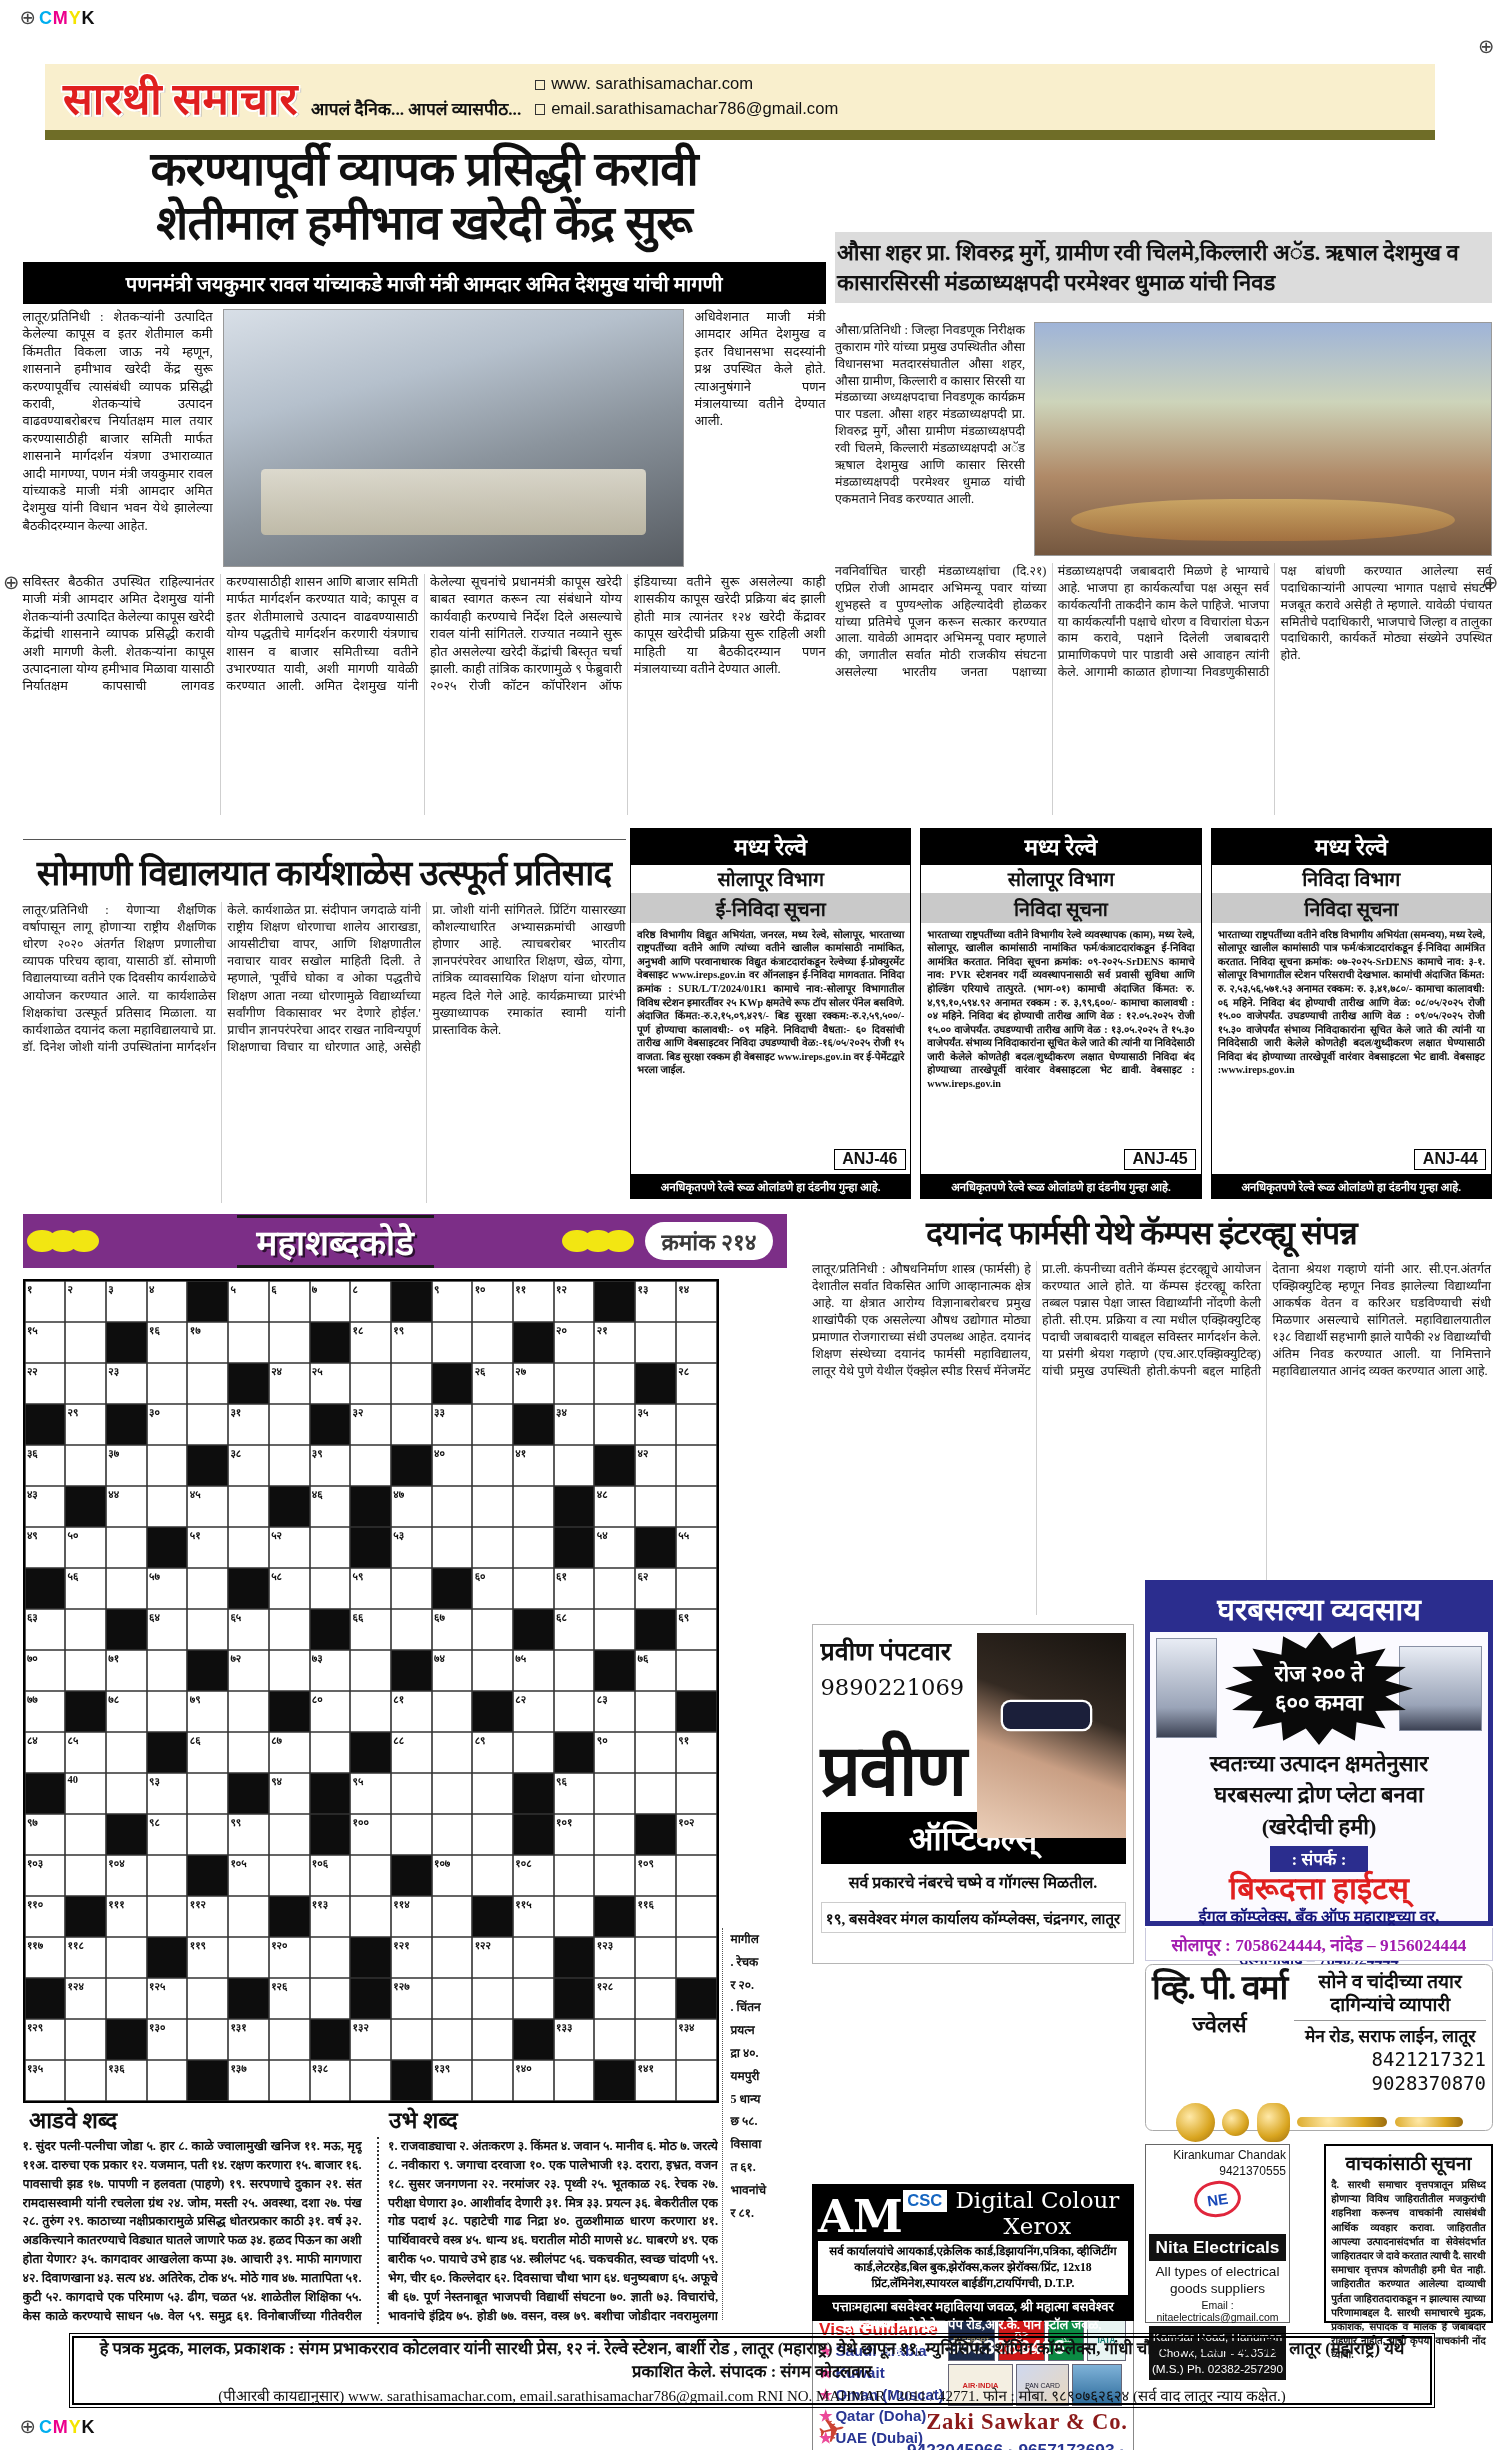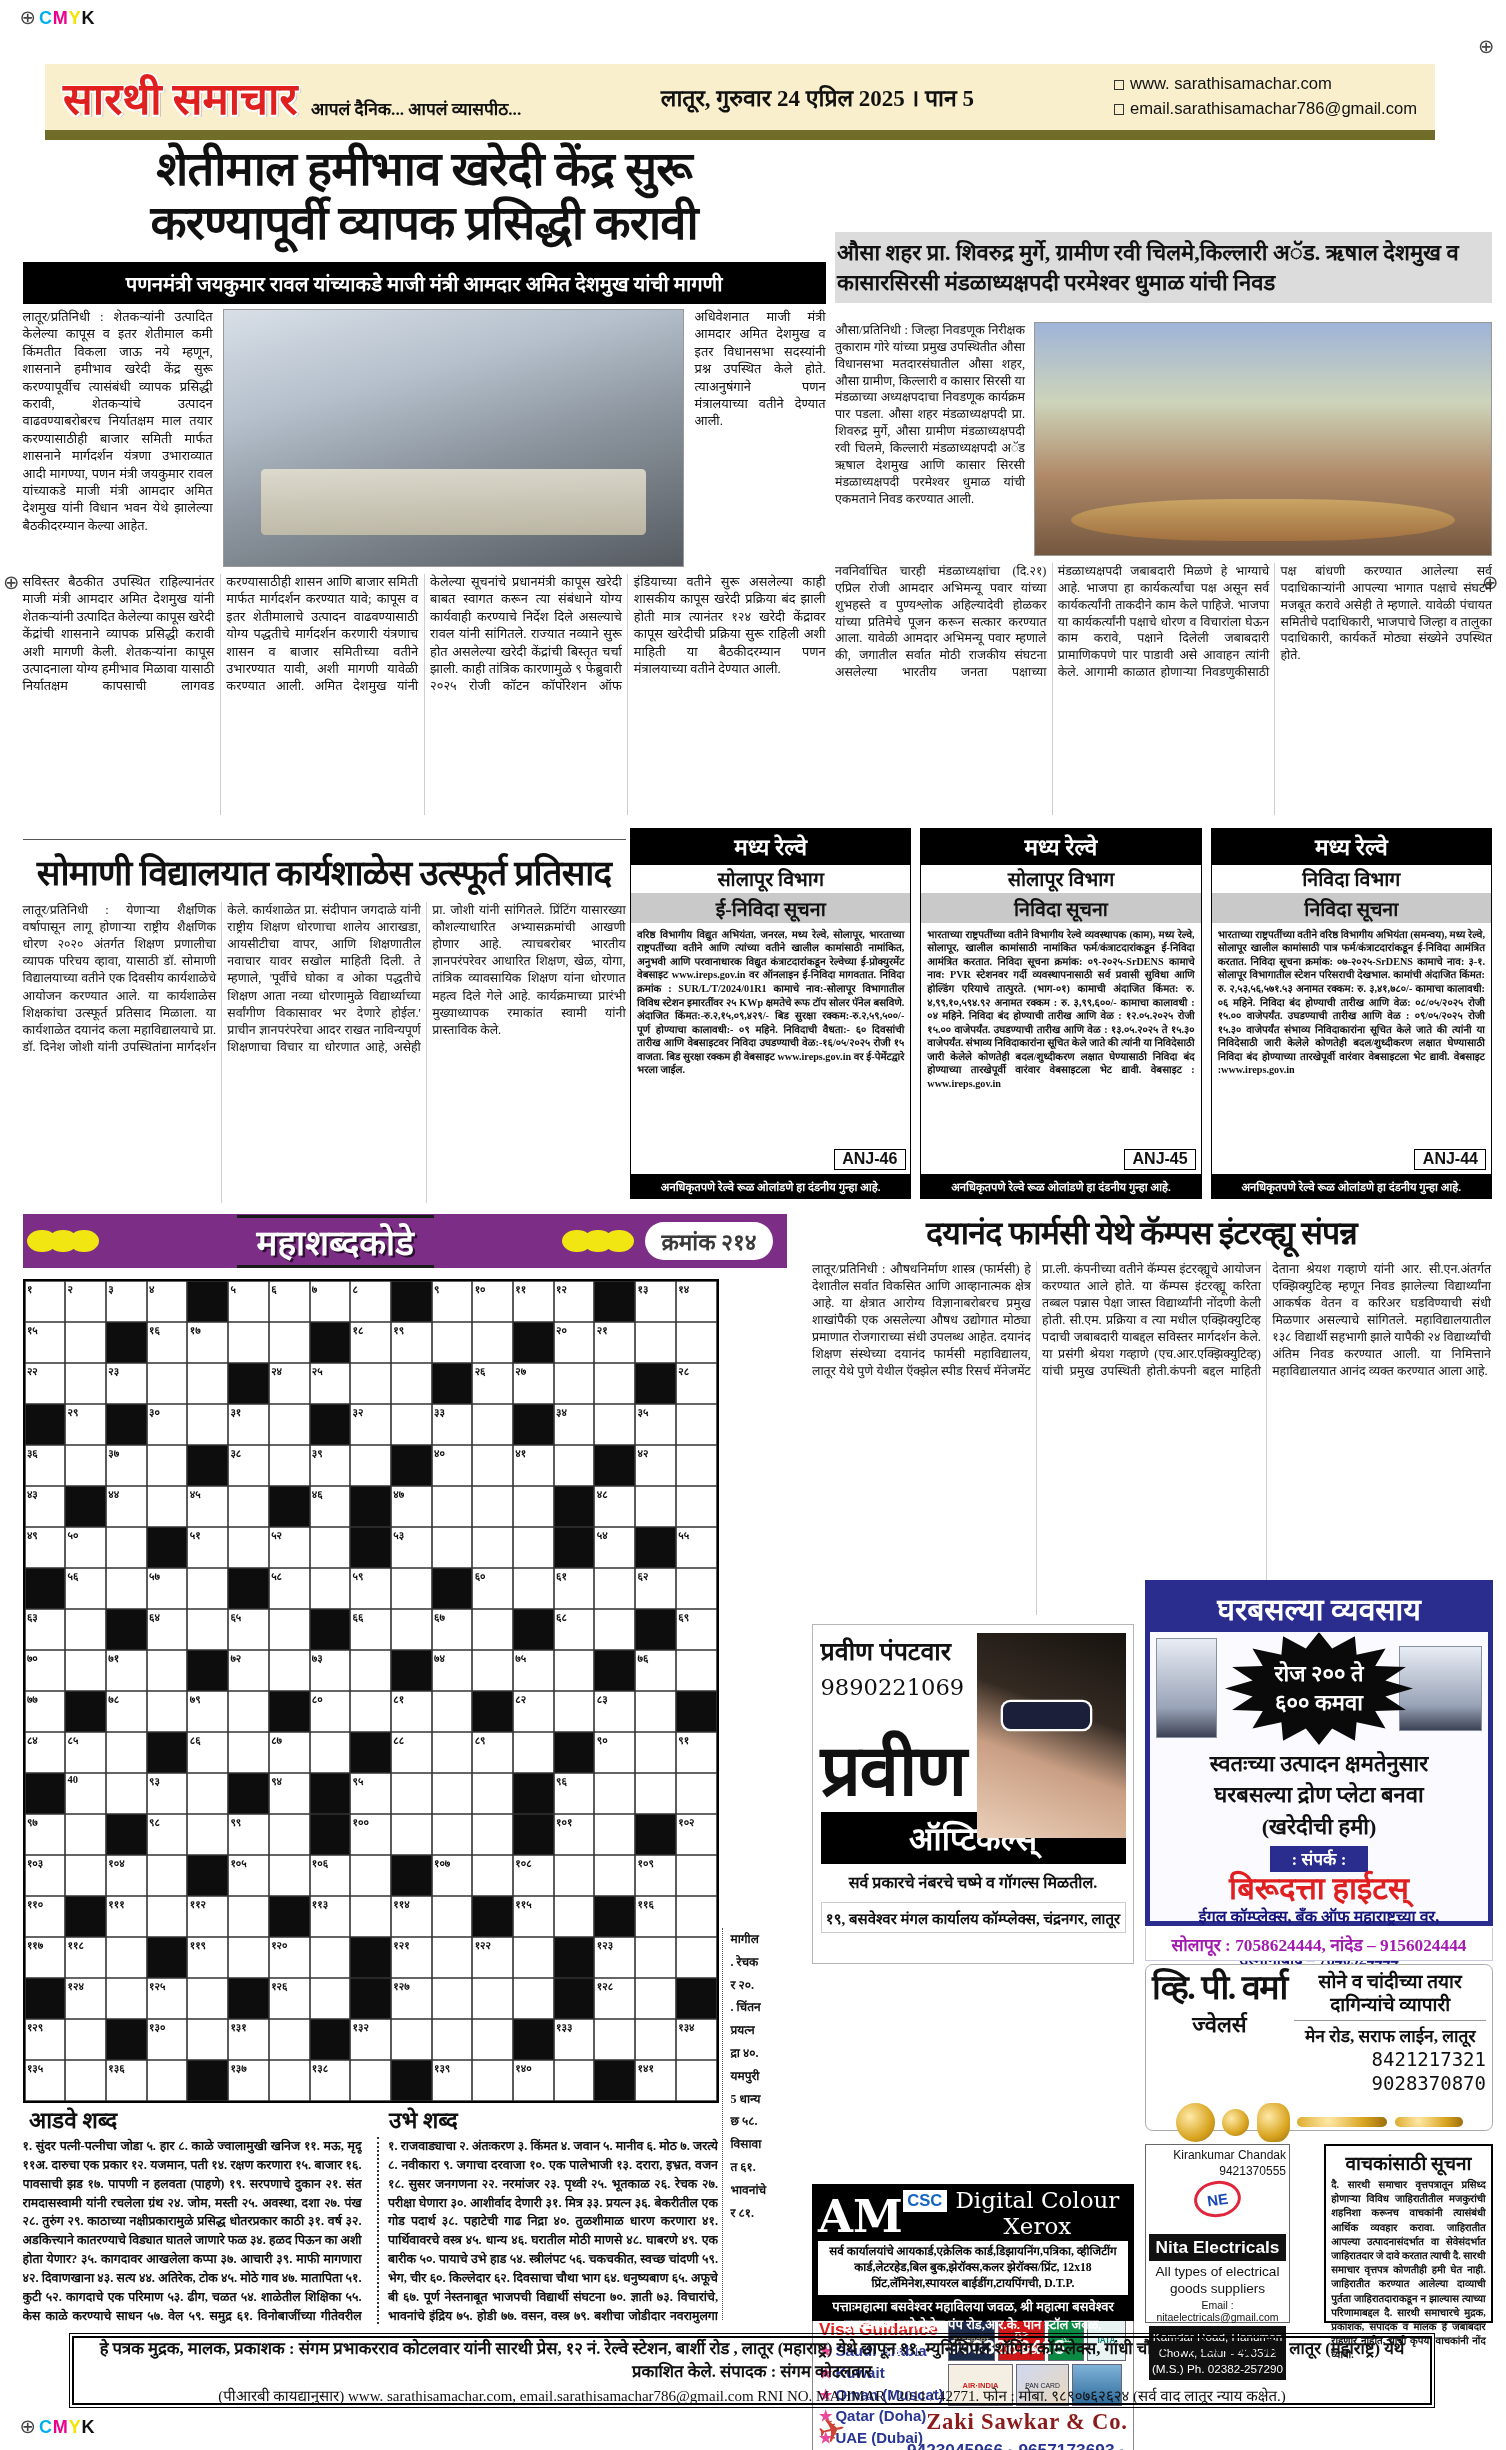--- a/index.html
+++ b/index.html
@@ -176,31 +176,30 @@
     <span class="reg">⊕</span>
     <span class="cmyk"><span class="c">C</span><span class="m">M</span><span class="y">Y</span><span class="k">K</span></span>
   </div>
   <div class="abs reg" style="left:1478px;top:35px;">⊕</div>
   <div class="abs reg" style="left:3px;top:571px;">⊕</div>
   <div class="abs reg" style="left:1482px;top:571px;">⊕</div>
 
   <div class="abs masthead">
     <span class="mast-title">सारथी समाचार</span>
     <span class="mast-tag">आपलं दैनिक... आपलं व्यासपीठ...</span>
-    <span class="mast-date">लातूर, गुरुवार 24 एप्रिल 2025 । पान 5</span>
     <span class="mast-contact">
       <span><span class="sq"></span><span>www. sarathisamachar.com</span></span><br>
       <span><span class="sq"></span><span>email.sarathisamachar786@gmail.com</span></span>
     </span>
   </div>
   <div class="abs olivebar"></div>
 
   <div class="abs lead-h">
-    <div>शेतीमाल हमीभाव खरेदी केंद्र सुरू</div>
-      <div>करण्यापूर्वी व्यापक प्रसिद्धी करावी</div>
+    <div>करण्यापूर्वी व्यापक प्रसिद्धी करावी</div>
+      <div>शेतीमाल हमीभाव खरेदी केंद्र सुरू</div>
   </div>
   <div class="abs lead-sub">पणनमंत्री जयकुमार रावल यांच्याकडे माजी मंत्री आमदार अमित देशमुख यांची मागणी</div>
   <div class="abs lead-row">
     <div class="col-a news-txt just">लातूर/प्रतिनिधी : शेतकऱ्यांनी उत्पादित केलेल्या कापूस व इतर शेतीमाल कमी किंमतीत विकला जाऊ नये म्हणून, शासनाने हमीभाव खरेदी केंद्र सुरू करण्यापूर्वीच त्यासंबंधी व्यापक प्रसिद्धी करावी, शेतकऱ्यांचे उत्पादन वाढवण्याबरोबरच निर्यातक्षम माल तयार करण्यासाठीही बाजार समिती मार्फत शासनाने मार्गदर्शन यंत्रणा उभाराव्यात आदी मागण्या, पणन मंत्री जयकुमार रावल यांच्याकडे माजी मंत्री आमदार अमित देशमुख यांनी विधान भवन येथे झालेल्या बैठकीदरम्यान केल्या आहेत.</div>
     <div class="photo lead-photo"></div>
     <div class="col-b news-txt just">अधिवेशनात माजी मंत्री आमदार अमित देशमुख व इतर विधानसभा सदस्यांनी प्रश्न उपस्थित केले होते. त्याअनुषंगाने पणन मंत्रालयाच्या वतीने देण्यात आली.</div>
   </div>
   <div class="abs lead-cols news-txt just">सविस्तर बैठकीत उपस्थित राहिल्यानंतर माजी मंत्री आमदार अमित देशमुख यांनी शेतकऱ्यांनी उत्पादित केलेल्या कापूस खरेदी केंद्रांची शासनाने व्यापक प्रसिद्धी करावी अशी मागणी केली. शेतकऱ्यांना कापूस उत्पादनाला योग्य हमीभाव मिळावा यासाठी निर्यातक्षम कापसाची लागवड करण्यासाठीही शासन आणि बाजार समिती मार्फत मार्गदर्शन करण्यात यावे; कापूस व इतर शेतीमालाचे उत्पादन वाढवण्यासाठी योग्य पद्धतीचे मार्गदर्शन करणारी यंत्रणाच शासन व बाजार समितीच्या वतीने उभारण्यात यावी, अशी मागणी यावेळी करण्यात आली. अमित देशमुख यांनी केलेल्या सूचनांचे प्रधानमंत्री कापूस खरेदी बाबत स्वागत करून त्या संबंधाने योग्य कार्यवाही करण्याचे निर्देश दिले असल्याचे रावल यांनी सांगितले. राज्यात नव्याने सुरू होत असलेल्या खरेदी केंद्रांची बिस्तृत चर्चा झाली. काही तांत्रिक कारणामुळे ९ फेब्रुवारी २०२५ रोजी कॉटन कॉर्पोरेशन ऑफ इंडियाच्या वतीने सुरू असलेल्या काही शासकीय कापूस खरेदी प्रक्रिया बंद झाली होती मात्र त्यानंतर १२४ खरेदी केंद्रावर कापूस खरेदीची प्रक्रिया सुरू राहिली अशी माहिती या बैठकीदरम्यान पणन मंत्रालयाच्या वतीने देण्यात आली.</div>
 
   <div class="abs ausa-sub">औसा शहर प्रा. शिवरुद्र मुर्गे, ग्रामीण रवी चिलमे,किल्लारी अॅड. ऋषाल देशमुख व कासारसिरसी मंडळाध्यक्षपदी परमेश्वर धुमाळ यांची निवड</div>

